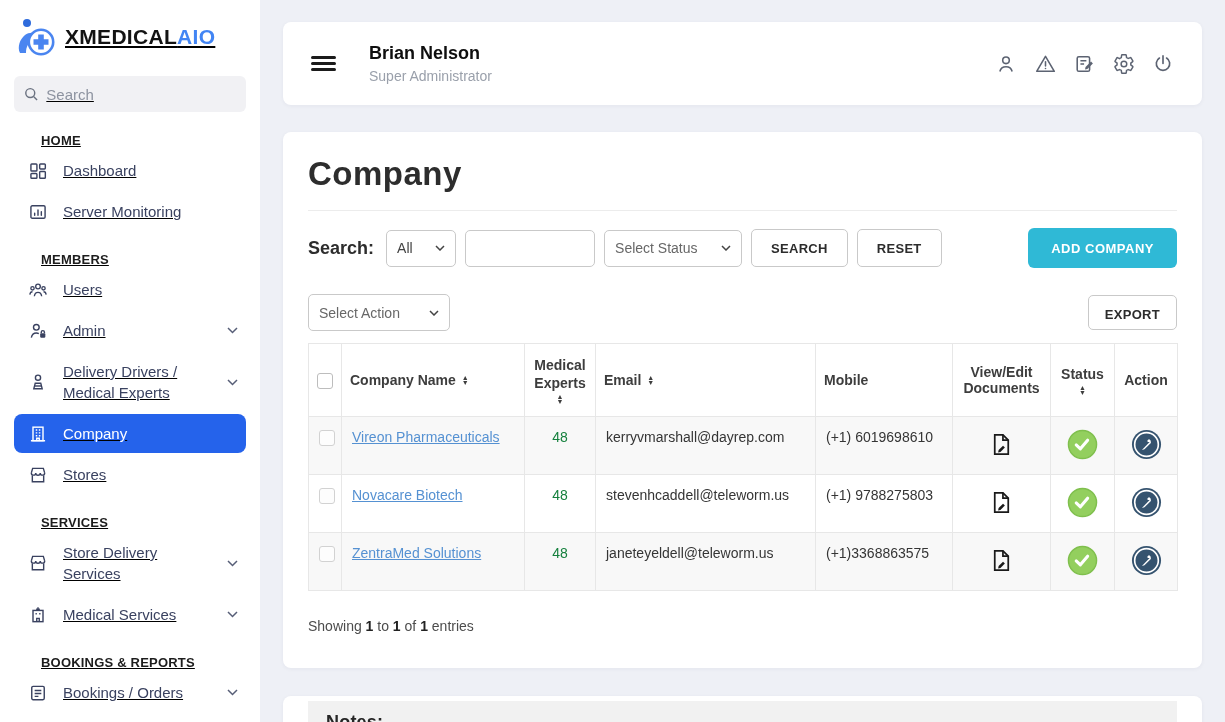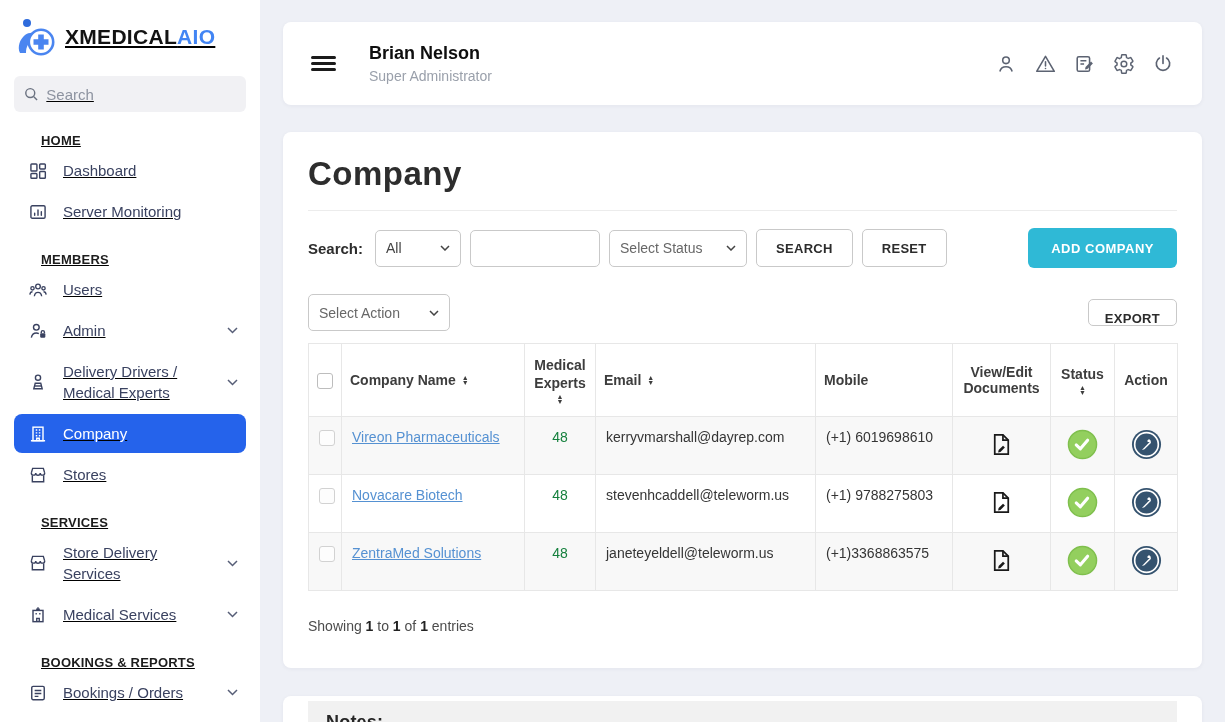--- a/index.html
+++ b/index.html
@@ -34,37 +34,37 @@
   .user-name { font-size:18px; font-weight:700; color:#0f0f0f; }
   .user-role { font-size:14px; color:#9aa0ab; margin-top:4px; }
   .top-icons { margin-left:auto; display:flex; align-items:center; gap:17px; color:#5c6372; }
   .top-icons svg { cursor:pointer; display:block; }
 
   
   .content { margin-top:27px; height:536px; padding:23px 25px; }
   .page-title { font-size:33px; font-weight:600; color:#2d2d2d; letter-spacing:.5px; }
   .title-divider { border:none; border-top:1px solid #ececec; margin:17px 0 0; }
   .filter-row { display:flex; align-items:center; gap:9px; margin-top:17px; }
-  .lbl-search { font-size:15px; font-weight:700; color:#2d2d2d; margin-right:3px; }
+  .lbl-search { font-size:18px; font-weight:700; color:#2d2d2d; margin-right:3px; }
   .fakeselect { height:37px; border:1px solid #c9c9c9; border-radius:5px; background:#fff;
                 display:flex; align-items:center; justify-content:space-between;
                 padding:0 10px; font-size:14px; color:#444; cursor:pointer; }
-  .sel-all { width:86px; }
+  .sel-all { width:70px; }
   .sel-status { width:138px; color:#676767; }
   .sel-action { width:142px; color:#676767; }
   .txt-input { width:130px; height:37px; border:1px solid #c9c9c9; border-radius:5px;
                padding:0 10px; font-size:14px; font-family:inherit; outline:none; }
   .btn { height:38px; border:1px solid #c9c9c9; background:#fff; border-radius:5px;
          font-weight:700; font-size:13px; color:#2c2c2c; padding:0 19px;
          letter-spacing:.3px; cursor:pointer; font-family:inherit; }
   .btn-add { margin-left:auto; height:40px; background:#2fb9d6; border:none; color:#fff;
              border-radius:6px; padding:0 23px; font-weight:700; font-size:13px;
              letter-spacing:.5px; cursor:pointer; font-family:inherit; }
   .action-row { display:flex; align-items:center; margin-top:26px; }
-  .btn-export { margin-left:auto; height:27px; padding:11px 16px; }
+  .btn-export { margin-left:auto; height:35px; padding:11px 16px; }
 
   
   table { width:869px; border-collapse:collapse; margin-top:12px; table-layout:fixed; }
   th,td { border:1px solid #e7e7e7; font-size:14px; }
   thead th { font-weight:700; color:#3d3d3d; padding:8px 8px; height:73px; vertical-align:middle; background:#fff; }
   tbody td { height:58px; padding:0 10px; vertical-align:middle; color:#353535; }
   tbody tr:nth-child(odd) { background:#f8f8f8; }
   .al { text-align:left; } .ac { text-align:center; }
   .th-flex { display:flex; align-items:center; gap:6px; }
   .th-stack { display:flex; flex-direction:column; align-items:center; gap:2px; line-height:1.3; }

